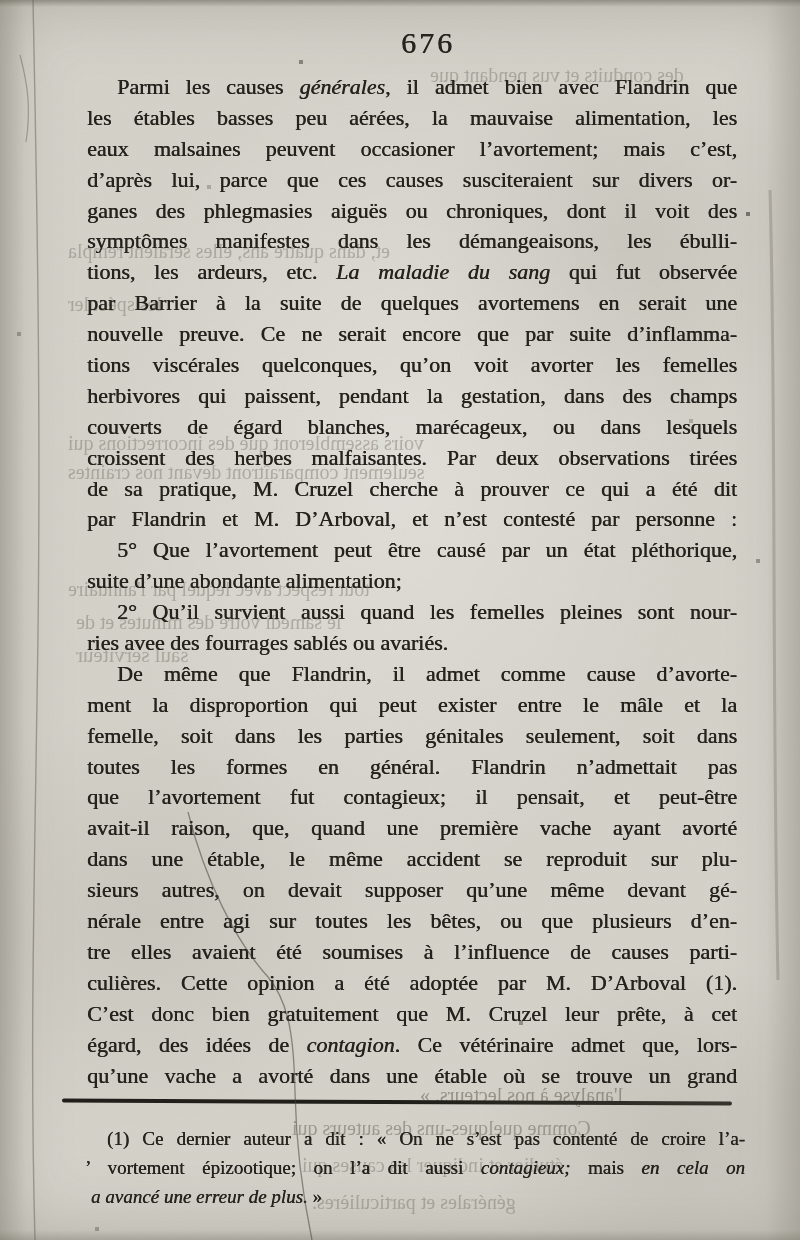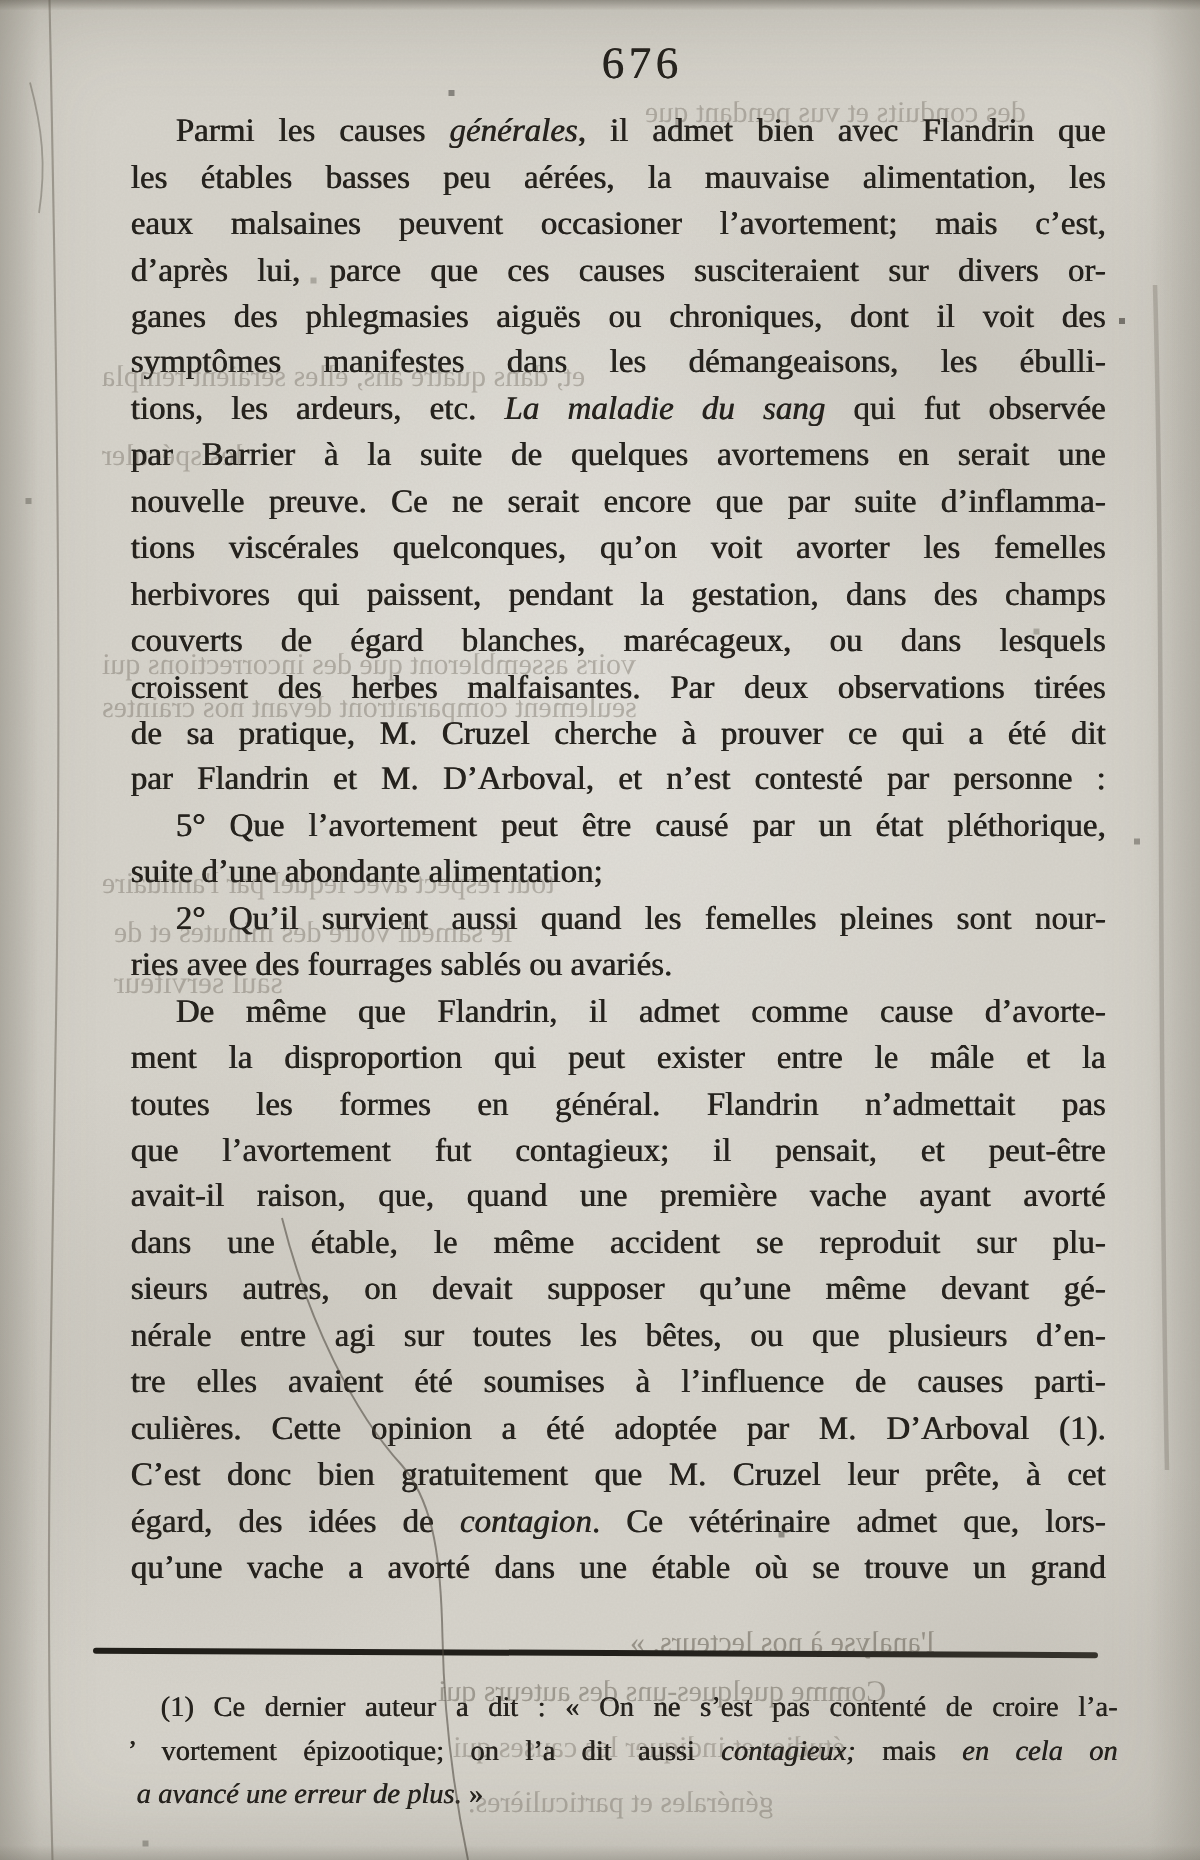--- a/index.html
+++ b/index.html
@@ -119,20 +119,21 @@
       <div class="line"><span class="rm">couverts de égard blanches, marécageux, ou dans lesquels</span></div>
       <div class="line"><span class="rm">croissent des herbes malfaisantes. Par deux observations tirées</span></div>
       <div class="line"><span class="rm">de sa pratique, M. Cruzel cherche à prouver ce qui a été dit</span></div>
       <div class="line"><span class="rm">par Flandrin et M. D’Arboval, et n’est contesté par personne :</span></div>
       <div class="line ind"><span class="rm">5° Que l’avortement peut être causé par un état pléthorique,</span></div>
       <div class="line left"><span class="rm">suite d’une abondante alimentation;</span></div>
       <div class="line ind"><span class="rm">2° Qu’il survient aussi quand les femelles pleines sont nour-</span></div>
       <div class="line left"><span class="rm">ries avee des fourrages sablés ou avariés.</span></div>
       <div class="line ind"><span class="rm">De même que Flandrin, il admet comme cause d’avorte-</span></div>
       <div class="line"><span class="rm">ment la disproportion qui peut exister entre le mâle et la</span></div>
+      <div class="line"><span class="rm">femelle, soit dans les parties génitales seulement, soit dans</span></div>
       <div class="line"><span class="rm">toutes les formes en général. Flandrin n’admettait pas</span></div>
       <div class="line"><span class="rm">que l’avortement fut contagieux; il pensait, et peut-être</span></div>
       <div class="line"><span class="rm">avait-il raison, que, quand une première vache ayant avorté</span></div>
       <div class="line"><span class="rm">dans une étable, le même accident se reproduit sur plu-</span></div>
       <div class="line"><span class="rm">sieurs autres, on devait supposer qu’une même devant gé-</span></div>
       <div class="line"><span class="rm">nérale entre agi sur toutes les bêtes, ou que plusieurs d’en-</span></div>
       <div class="line"><span class="rm">tre elles avaient été soumises à l’influence de causes parti-</span></div>
       <div class="line"><span class="rm">culières. Cette opinion a été adoptée par M. D’Arboval (1).</span></div>
       <div class="line"><span class="rm">C’est donc bien gratuitement que M. Cruzel leur prête, à cet</span></div>
       <div class="line"><span class="rm">égard, des idées de </span><span class="it">contagion</span><span class="rm">. Ce vétérinaire admet que, lors-</span></div>

